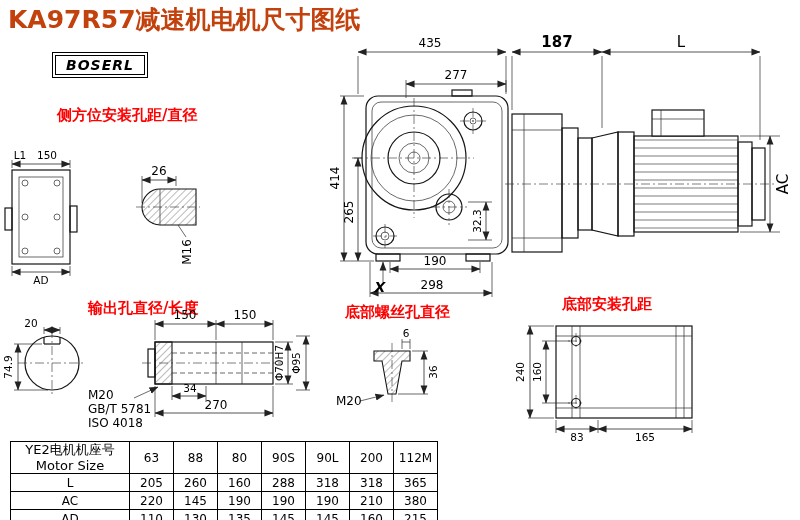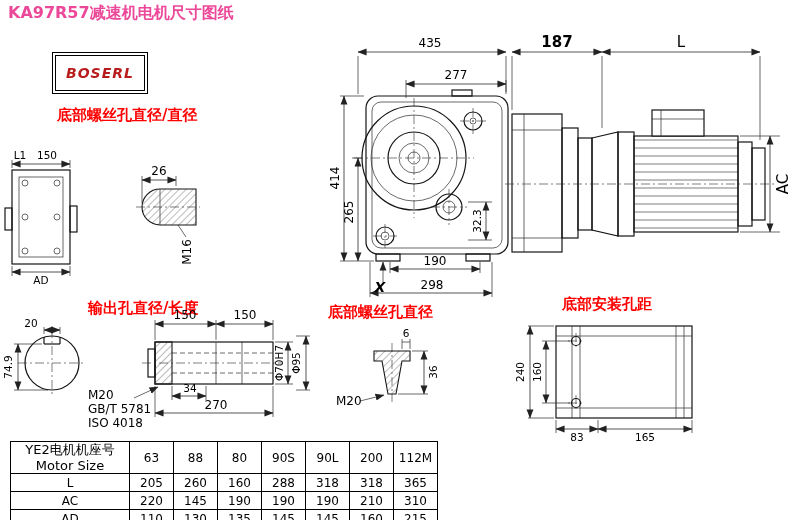--- a/index.html
+++ b/index.html
@@ -1,19 +1,19 @@
 <!DOCTYPE html>
 <html><head>
 <meta charset="utf-8">
 <style>
   html,body{margin:0;padding:0}
   body{position:relative;width:800px;height:520px;overflow:hidden;background:#ffffff;font-family:"DejaVu Sans","Liberation Sans",sans-serif}
-  #title{position:absolute;left:8px;top:3px;font-size:16px;font-weight:bold;color:#ec4899;white-space:nowrap}
+  #title{position:absolute;left:8px;top:3px;font-size:25px;font-weight:bold;color:#c2410c;white-space:nowrap}
   #logo{position:absolute;left:52px;top:52px;border:1px solid #000;padding:2px;background:#fff}
-  #logo .inner{display:block;border:1px solid #000;padding:9px 10px;font-size:14px;font-weight:bold;font-style:italic;color:#b91c1c;letter-spacing:1px}
+  #logo .inner{display:block;border:1px solid #000;padding:1px 10px;font-size:14px;font-weight:bold;font-style:italic;color:#000000;letter-spacing:1px}
   .seclabel{position:absolute;color:#fe0000;font-weight:bold;font-size:15px;white-space:nowrap}
   #drawing{position:absolute;left:0;top:0}
   .ln{fill:none;stroke:#151515;stroke-width:1.2}
   .lnw{fill:#fff;stroke:#151515;stroke-width:1.2}
   .thin{fill:none;stroke:#2a2a2a;stroke-width:0.7}
   .ext{fill:none;stroke:#2a2a2a;stroke-width:0.7}
   .dim{fill:none;stroke:#2a2a2a;stroke-width:0.8;marker-start:url(#arr);marker-end:url(#arr)}
   .cl{fill:none;stroke:#2a2a2a;stroke-width:0.6;stroke-dasharray:9 3 2 3}
   .hid{fill:none;stroke:#2a2a2a;stroke-width:0.7;stroke-dasharray:5 3}
   .hatched{fill:url(#hatch);stroke:#151515;stroke-width:1.1}
@@ -30,23 +30,23 @@
   #dim-table .mini{font-size:13px;line-height:1.2}
 </style>
 </head>
 <body>
 
 <div id="title">KA97R57减速机电机尺寸图纸</div>
 <div id="logo">
   <span class="inner">BOSERL</span>
 </div>
 
-<div class="seclabel" style="left:57px;top:106px">底部螺丝孔直径/直径</div>
+<div class="seclabel" style="left:57px;top:106px">侧方位安装孔距/直径</div>
 <div class="seclabel" style="left:88px;top:299px">输出孔直径/长度</div>
-<div class="seclabel" style="left:328px;top:303px">底部螺丝孔直径</div>
+<div class="seclabel" style="left:345px;top:303px">底部螺丝孔直径</div>
 <div class="seclabel" style="left:562px;top:295px">底部安装孔距</div>
 
 <svg id="drawing" width="800" height="442" viewBox="0 0 800 442">
   <defs>
     <marker id="arr" viewBox="0 0 10 10" refX="9.5" refY="5" markerWidth="9" markerHeight="9" markerUnits="userSpaceOnUse" orient="auto-start-reverse">
       <path d="M0,1.2 L10,5 L0,8.8 Z" fill="#222"></path>
     </marker>
     <pattern id="hatch" width="5" height="5" patternUnits="userSpaceOnUse" patternTransform="rotate(45)">
       <line x1="0" y1="0" x2="0" y2="5" stroke="#555" stroke-width="0.8"></line>
     </pattern>
@@ -360,21 +360,21 @@
     <td>365</td>
   </tr>
   <tr>
     <td class="lbl">AC</td>
     <td>220</td>
     <td>145</td>
     <td>190</td>
     <td>190</td>
     <td>190</td>
     <td>210</td>
-    <td>310</td>
+    <td>380</td>
   </tr>
   <tr>
     <td class="lbl">AD</td>
     <td>110</td>
     <td>130</td>
     <td>135</td>
     <td>145</td>
     <td>145</td>
     <td>160</td>
     <td>215</td>

